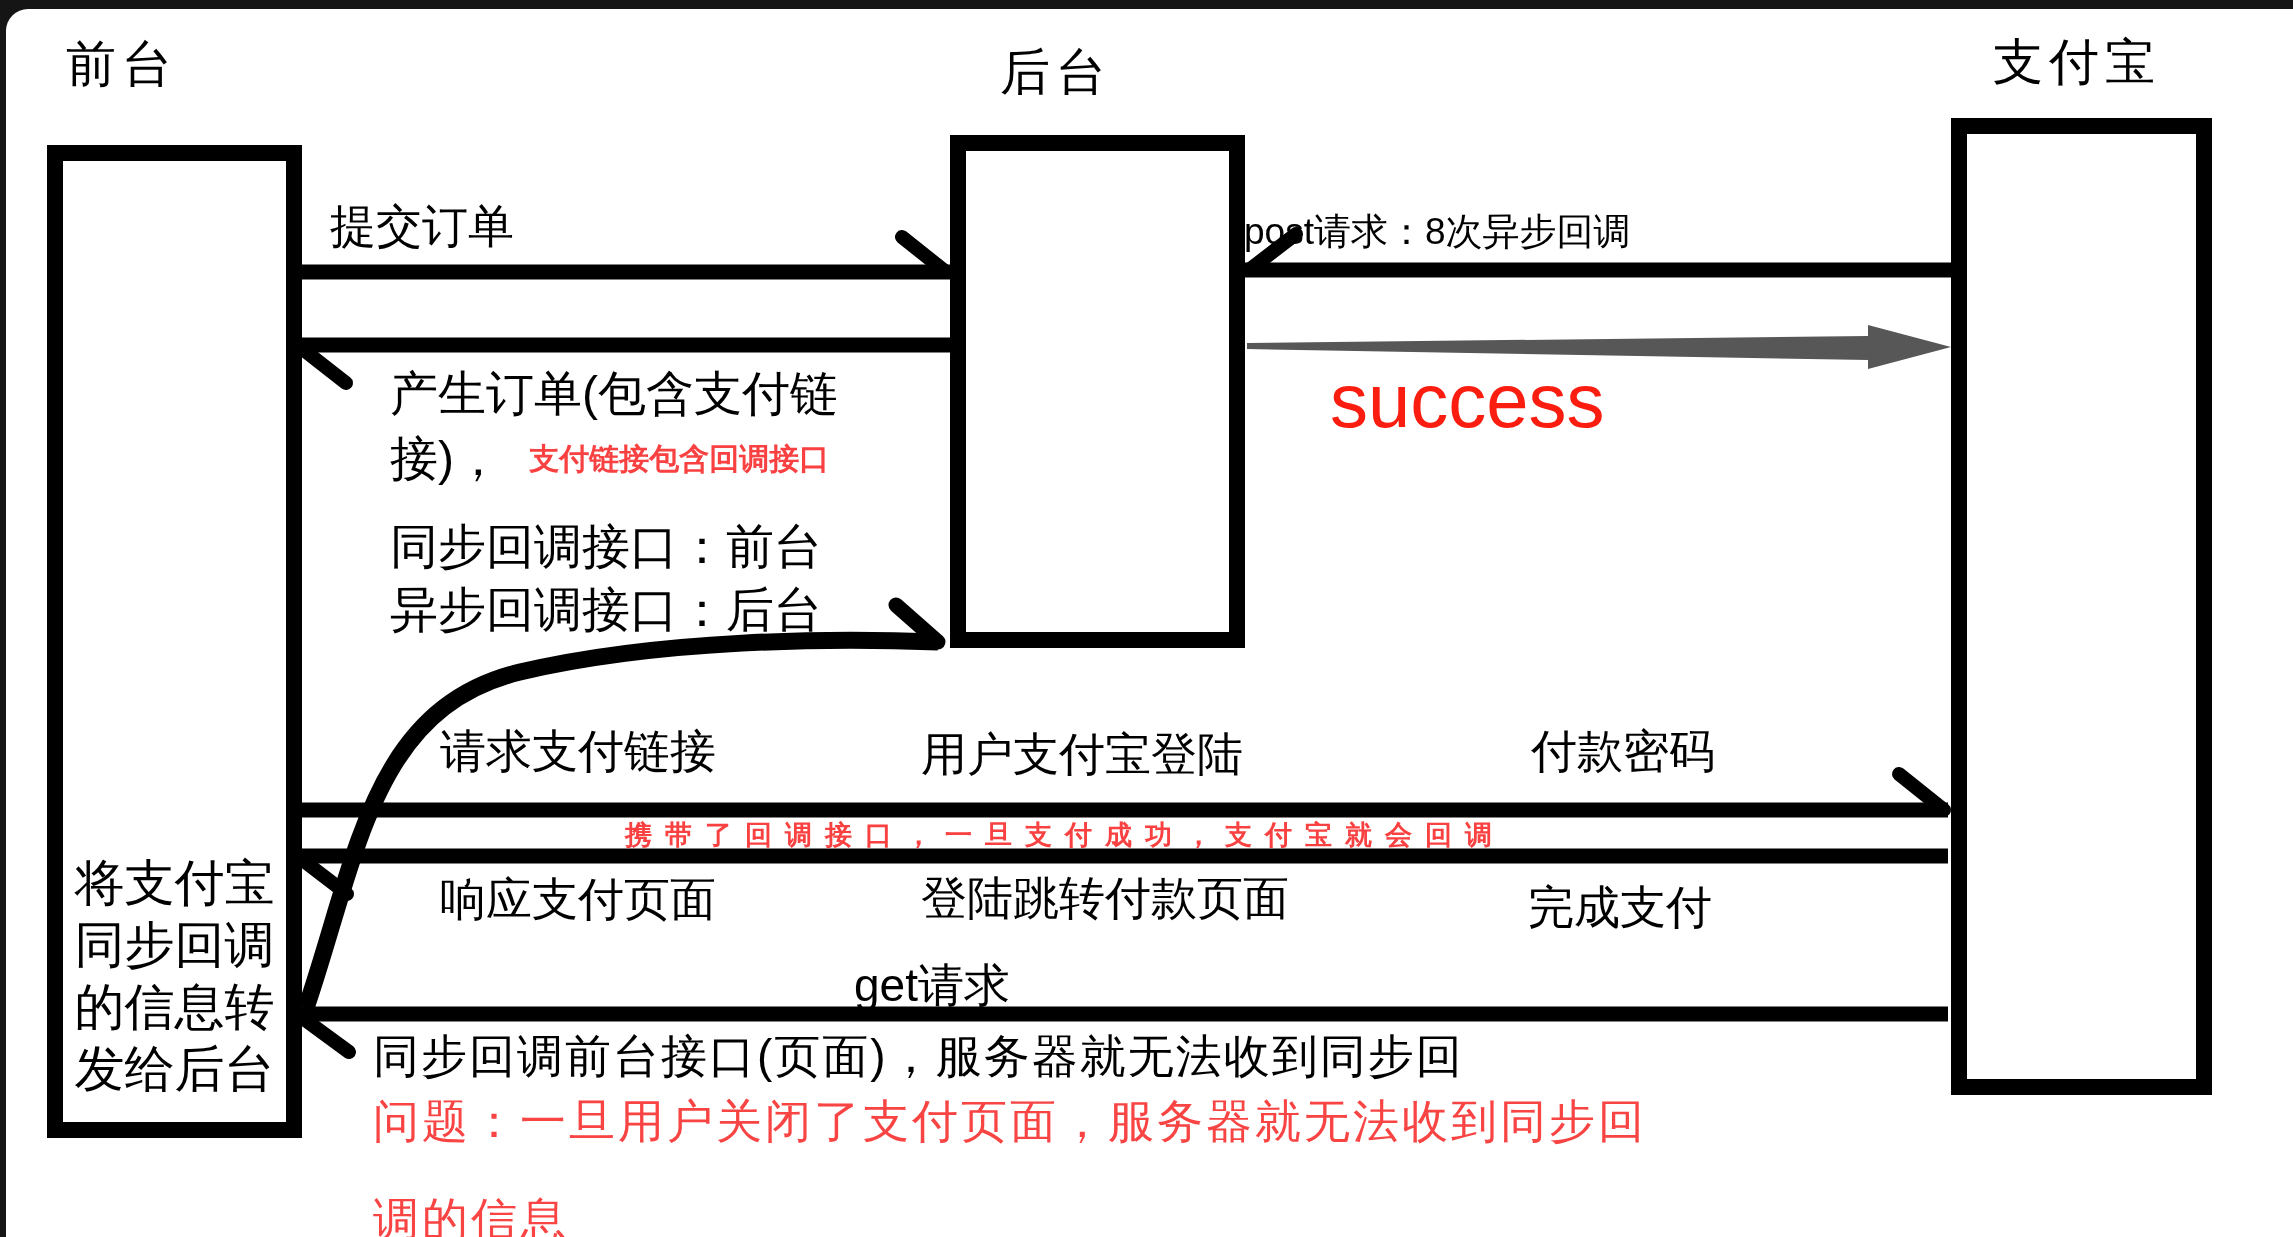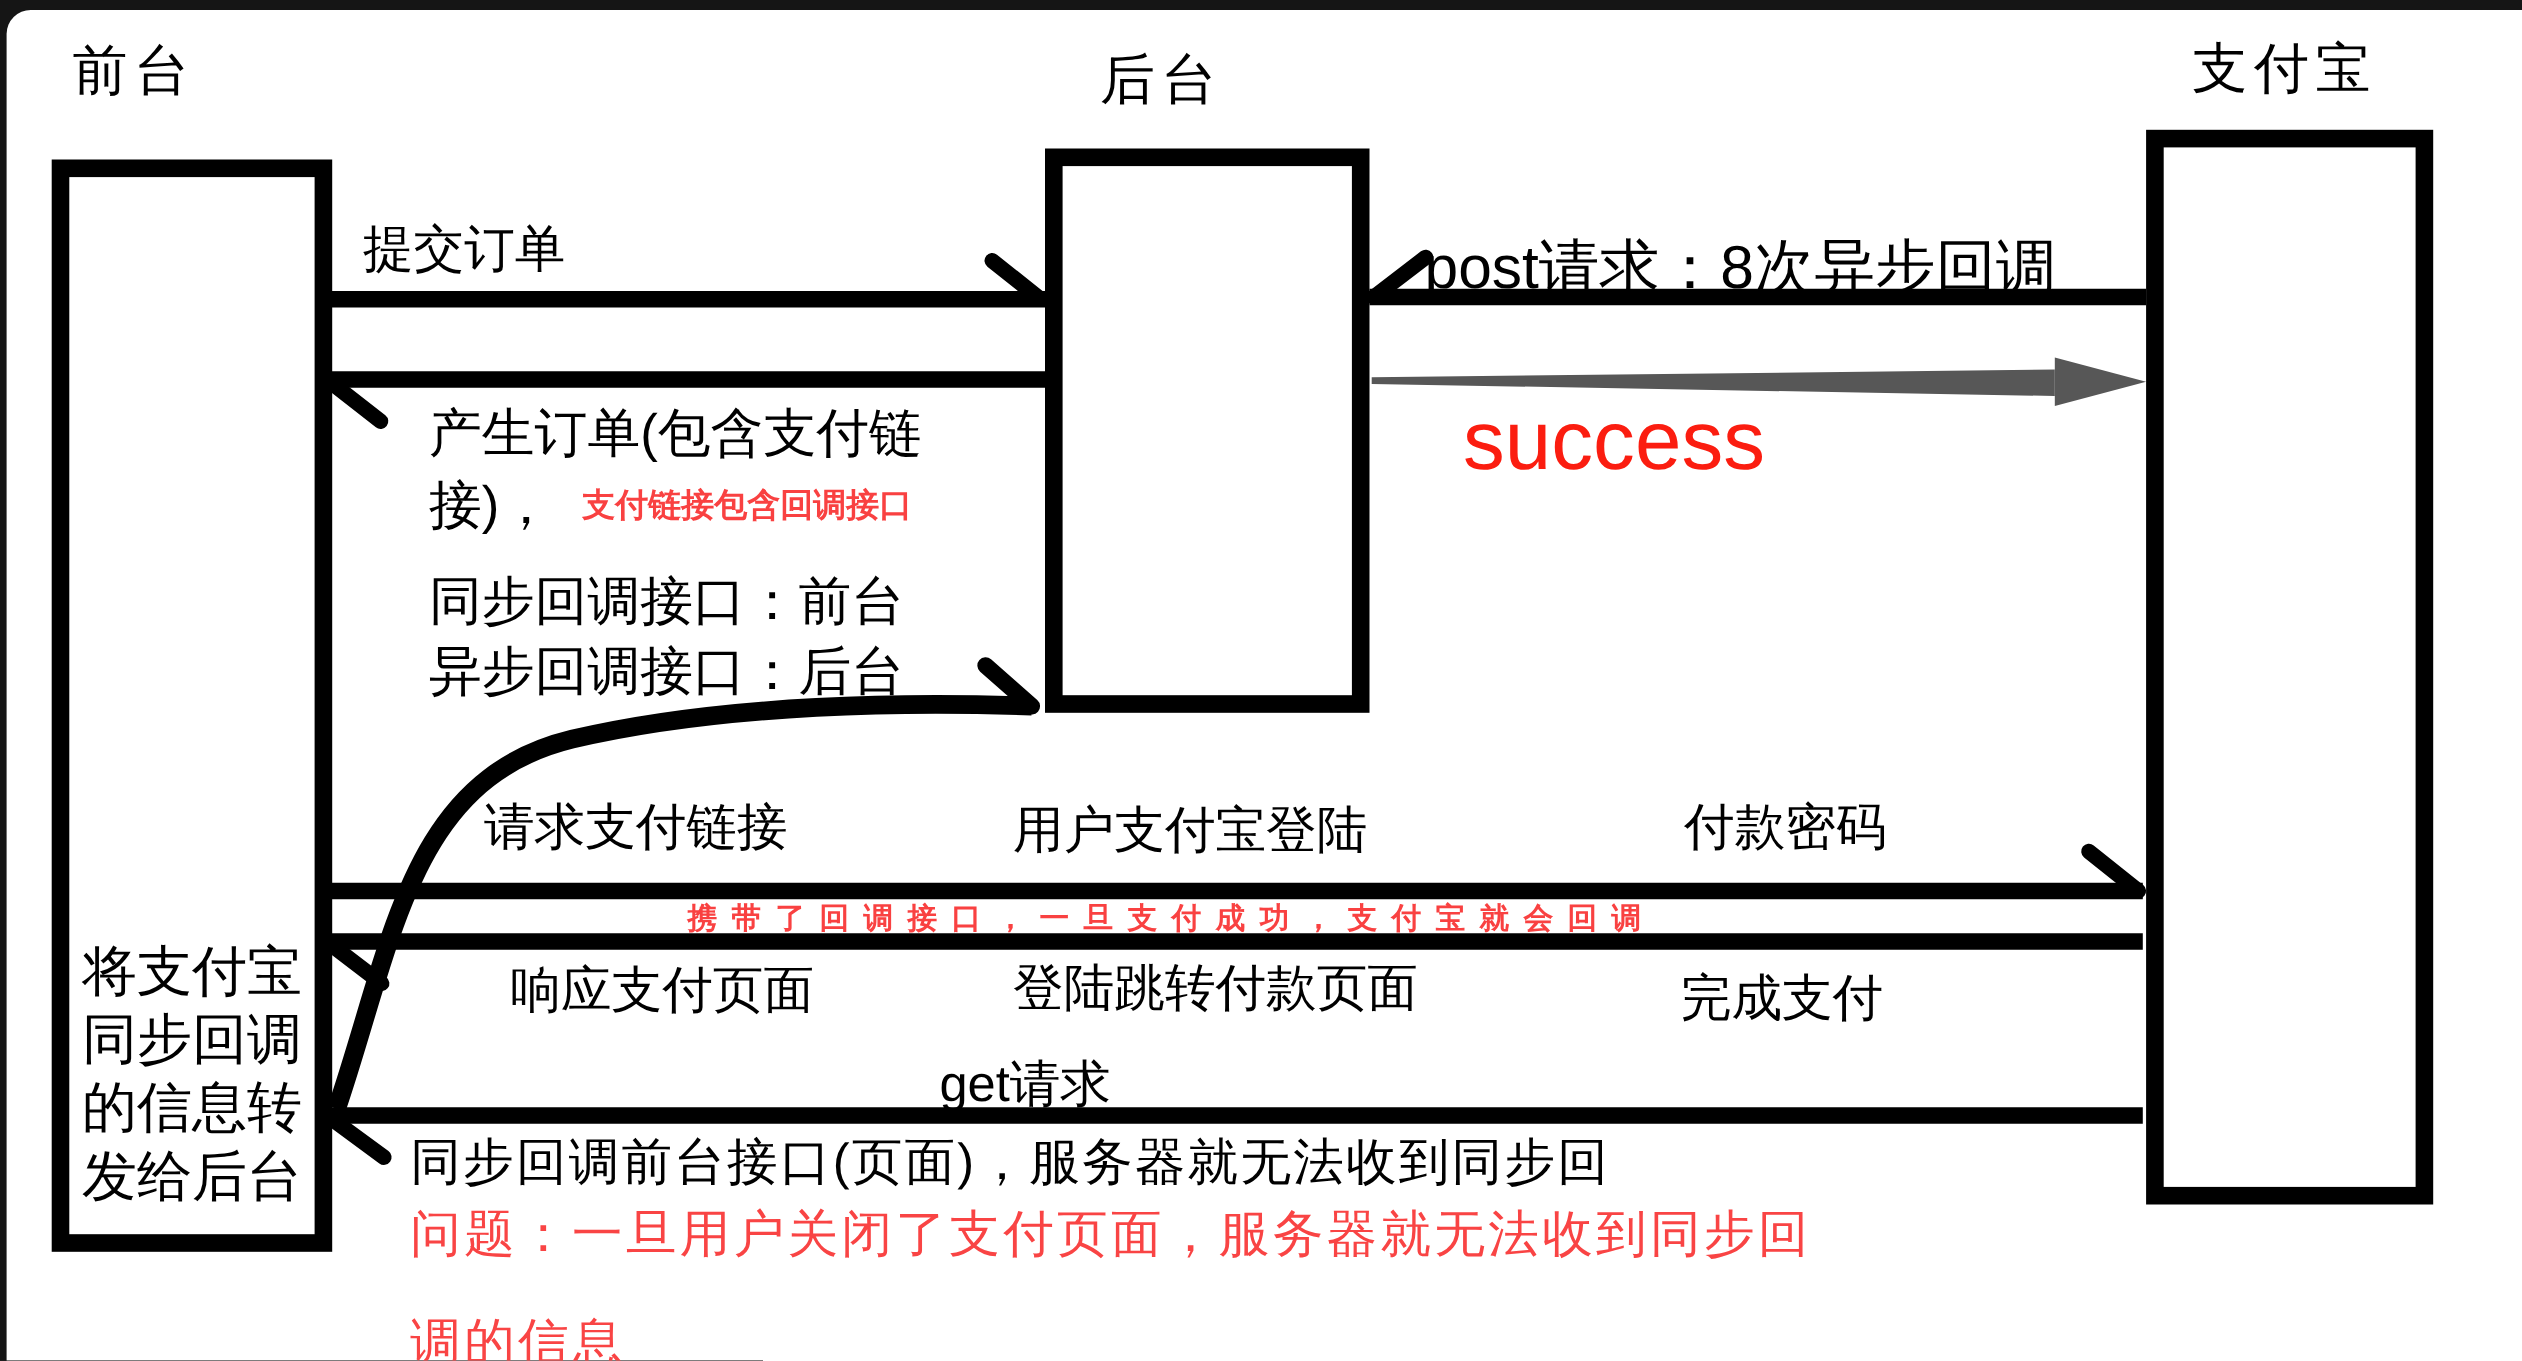--- a/index.html
+++ b/index.html
@@ -73,39 +73,39 @@
         <line x1="294" y1="1007" x2="343" y2="1043" stroke="#000" stroke-width="14" stroke-linecap="round"></line>
       </g>
 
       <g>
         <path d="M 300 999 C 352 846 366 699 514 663 C 655 630 826 629 932 633" fill="none" stroke="#000" stroke-width="17"></path>
         <line x1="932" y1="633" x2="890" y2="596" stroke="#000" stroke-width="15" stroke-linecap="round"></line>
       </g>
     </svg>
 
     <div class="lbl" style="left:324px;top:187px;">提交订单</div>
-    <div class="lbl" style="left:1289px;top:198px;font-size:55px;">post请求：8次异步回调</div>
+    <div class="lbl" style="left:1238px;top:198px;font-size:37px;">post请求：8次异步回调</div>
 
     <div class="lbl" style="left:1324px;top:348px;font-size:76px;color:#fb1d10;">success</div>
 
     <div class="lbl" style="left:384px;top:353px;font-size:48px;">产生订单(包含支付链</div>
     <div class="lbl" style="left:384px;top:418px;font-size:48px;">
       <span>接)，</span>
       <span class="small-red" style="font-size:30px;color:#f94141;position:relative;top:-6px;left:14px;">支付链接包含回调接口</span>
     </div>
     <div class="lbl" style="left:384px;top:506px;font-size:48px;">同步回调接口：前台</div>
     <div class="lbl" style="left:384px;top:569px;font-size:48px;">异步回调接口：后台</div>
 
     <div class="lbl" style="left:434px;top:712px;">请求支付链接</div>
     <div class="lbl" style="left:915px;top:715px;">用户支付宝登陆</div>
     <div class="lbl" style="left:1525px;top:712px;">付款密码</div>
 
     <div class="lbl small-red" style="left:619px;top:808px;font-size:27px;letter-spacing:13px;color:#f94141;">携带了回调接口，一旦支付成功，支付宝就会回调</div>
 
-    <div class="lbl" style="left:434px;top:860px;margin-left:24px;">响应支付页面</div>
+    <div class="lbl" style="left:434px;top:860px;">响应支付页面</div>
     <div class="lbl" style="left:915px;top:859px;">登陆跳转付款页面</div>
     <div class="lbl" style="left:1522px;top:868px;">完成支付</div>
 
     <div class="lbl" style="left:848px;top:946px;">get请求</div>
 
     <div class="lbl" style="left:367px;top:1017px;letter-spacing:2px;">同步回调前台接口(页面)，服务器就无法收到同步回</div>
     <div class="lbl" style="left:367px;top:1082px;letter-spacing:3px;color:#f94444;">问题：一旦用户关闭了支付页面，服务器就无法收到同步回</div>
     <div class="lbl" style="left:367px;top:1144px;letter-spacing:3px;color:#f94444;margin-top:36px;">调的信息</div>
 
   </div>

